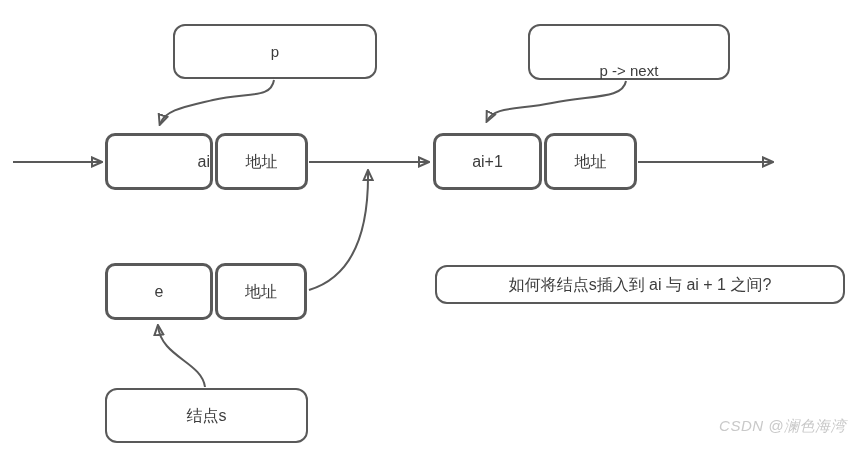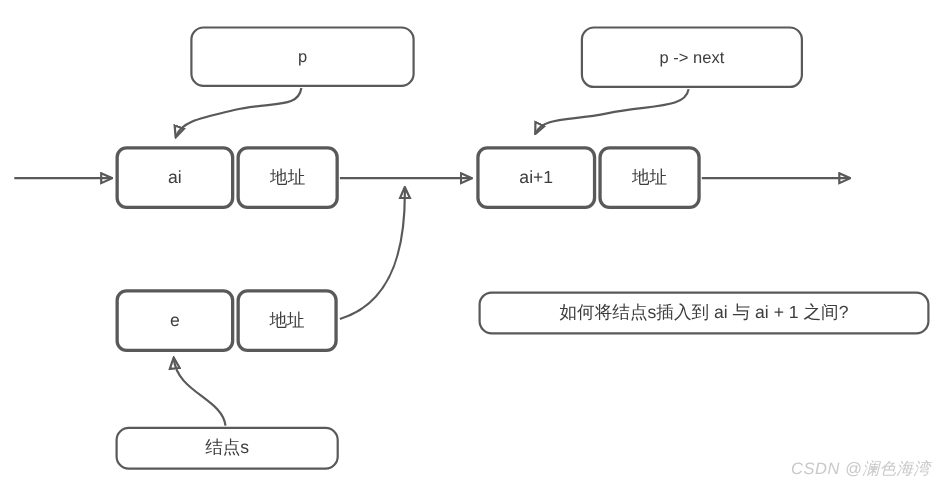--- a/index.html
+++ b/index.html
@@ -29,32 +29,32 @@
     font-size:15px;
     line-height:1;
   }
   .cell{
     border-width:3px;
     border-radius:10px;
     font-size:16px;
   }
   
   .p-box       {left:173px;top:24px;width:204px;height:55px;}
-  .pnext-box   {left:528px;top:24px;width:202px;height:56px;}
+  .pnext-box   {left:528px;top:24px;width:202px;height:56px;align-items:flex-end;}
   
-  .ai-data     {left:105px;top:133px;width:108px;height:57px;}
+  .ai-data     {left:105px;top:133px;width:108px;height:57px;justify-content:flex-end;}
   .ai-addr     {left:215px;top:133px;width:93px; height:57px;}
   
   .ai1-data    {left:433px;top:133px;width:109px;height:57px;}
   .ai1-addr    {left:544px;top:133px;width:93px; height:57px;}
   
   .e-data      {left:105px;top:263px;width:108px;height:57px;}
   .e-addr      {left:215px;top:263px;width:92px; height:57px;}
   
-  .s-box       {left:105px;top:388px;width:203px;height:39px;font-size:16px;}
+  .s-box       {left:105px;top:388px;width:203px;height:55px;font-size:16px;}
   
   .q-box       {left:435px;top:265px;width:410px;height:39px;font-size:16px;}
   .watermark{
     position:absolute;
     right:13px;top:417px;
     font-size:15px;
     color:var(--watermark);
     letter-spacing:0.5px;
     font-style:italic;
   }

